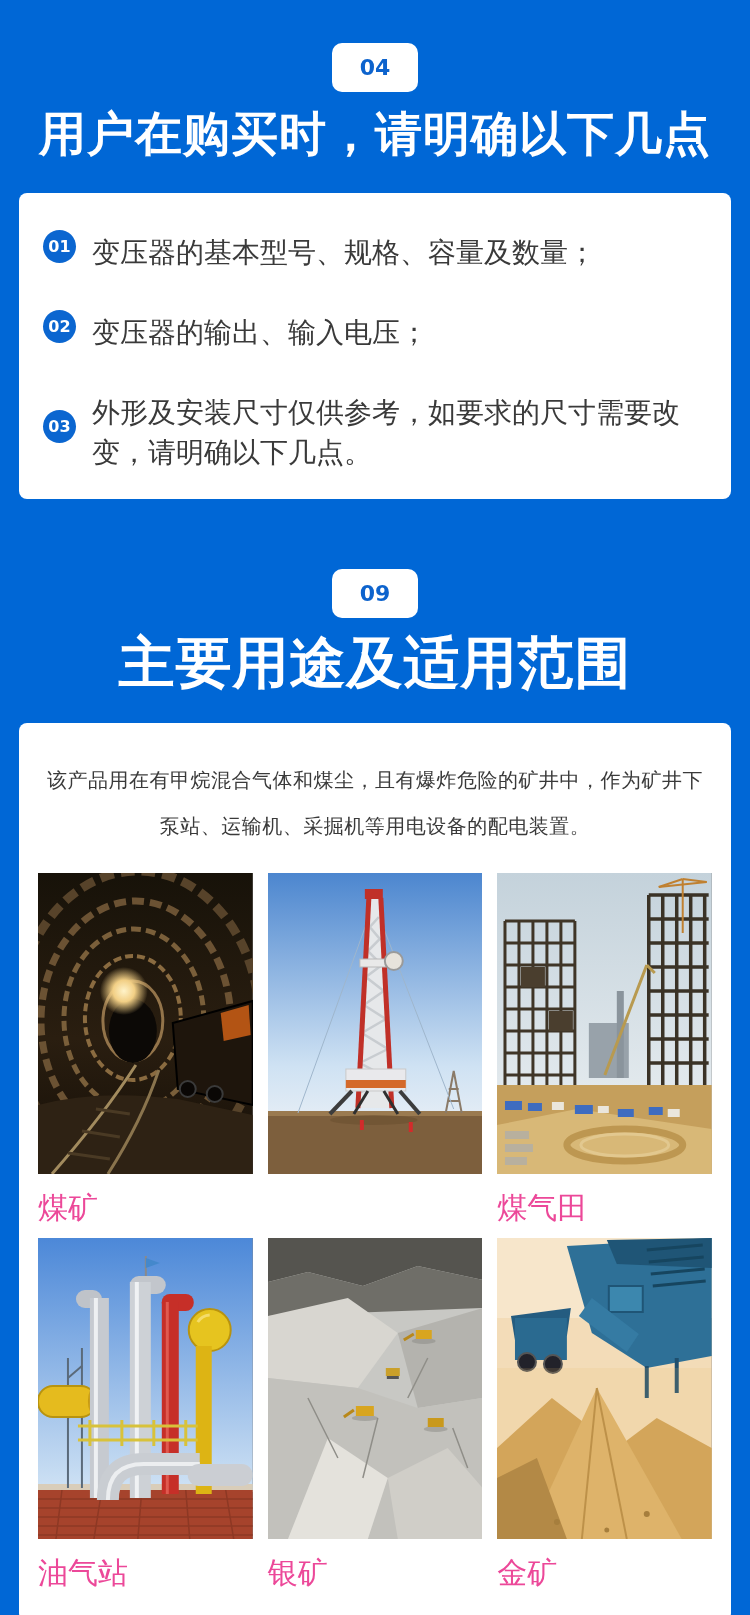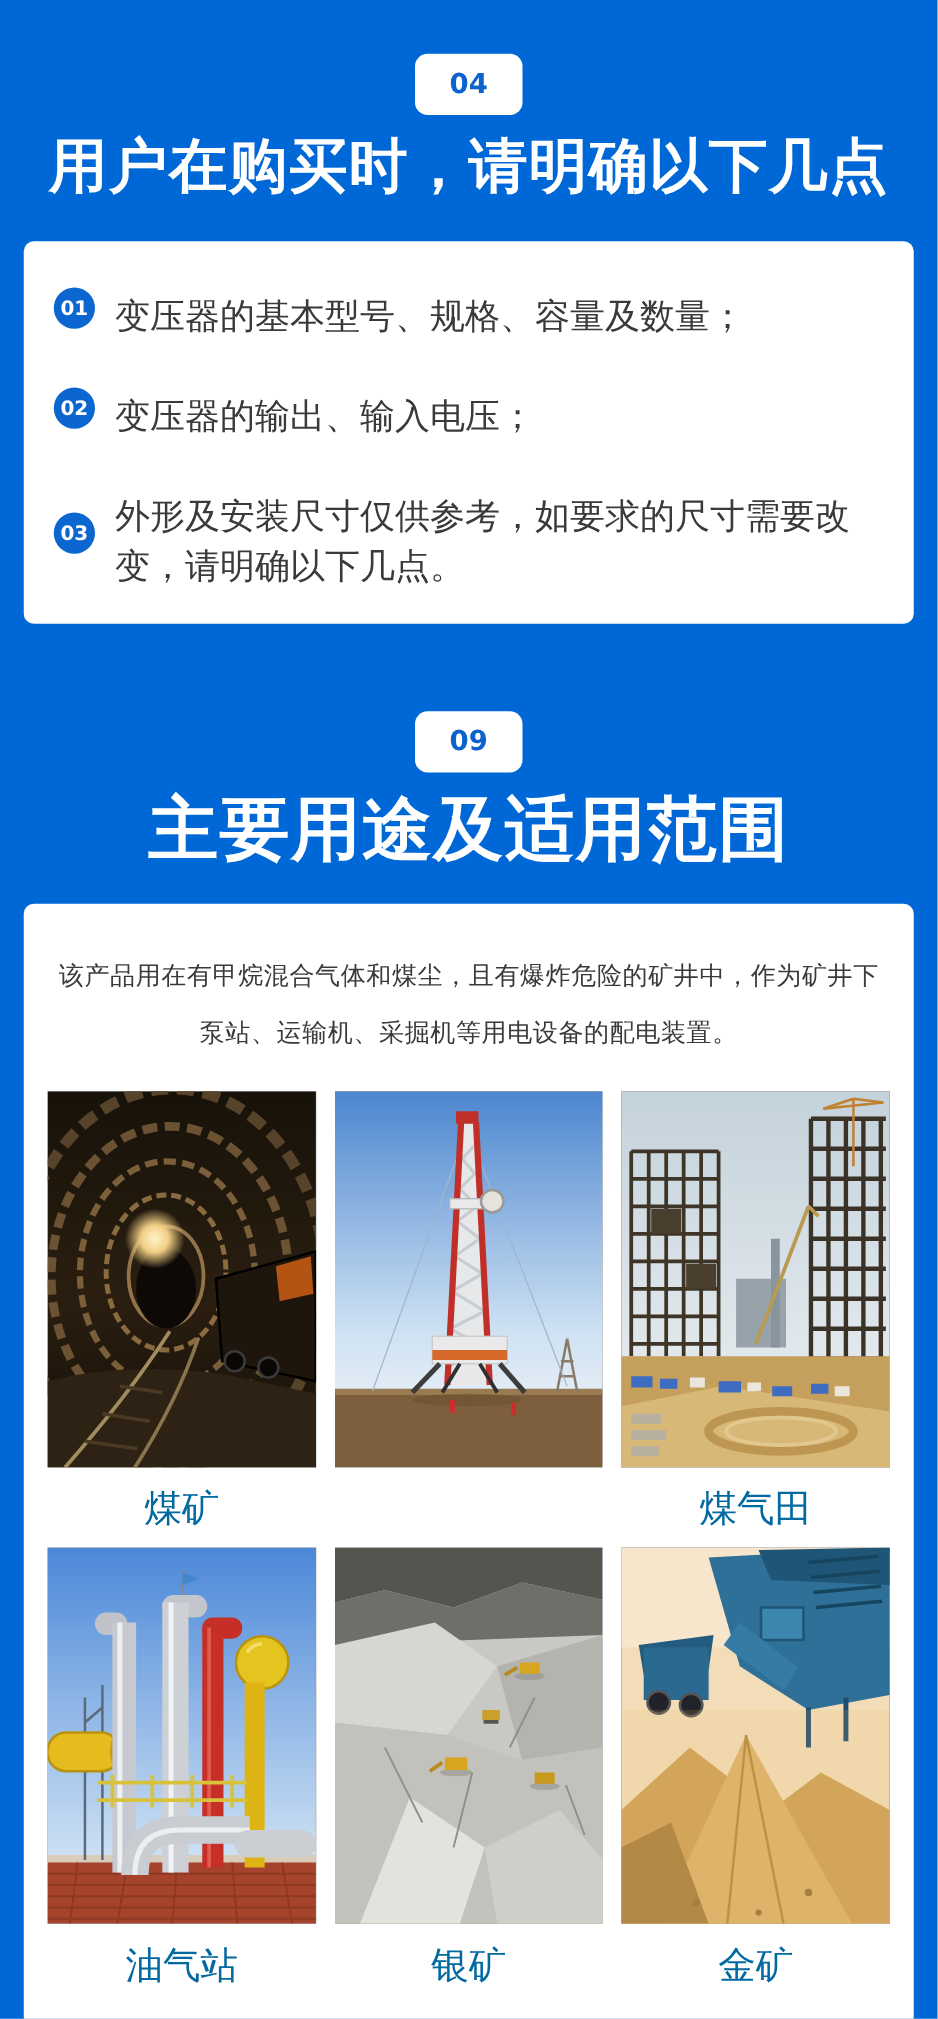--- a/index.html
+++ b/index.html
@@ -56,21 +56,21 @@
     margin-top:24px;
     display:grid;grid-template-columns:repeat(3,1fr);
     column-gap:15px;
   }
   .use-item{margin:0;}
   .photo{
     width:100%;height:301px;overflow:hidden;background:#888;
   }
   .photo svg{display:block;width:100%;height:100%;}
   .use-caption{
-    text-align:center;font-size:30px;color:#0369a1;
+    font-size:30px;color:#ec4899;
     margin-top:14px;line-height:40px;margin-bottom:10px;
   }
 </style>
 </head>
 <body>
 
 <section>
   <div class="num-badge badge-04">04</div>
   <h1 class="sec-title title-04">用户在购买时，请明确以下几点</h1>
 

